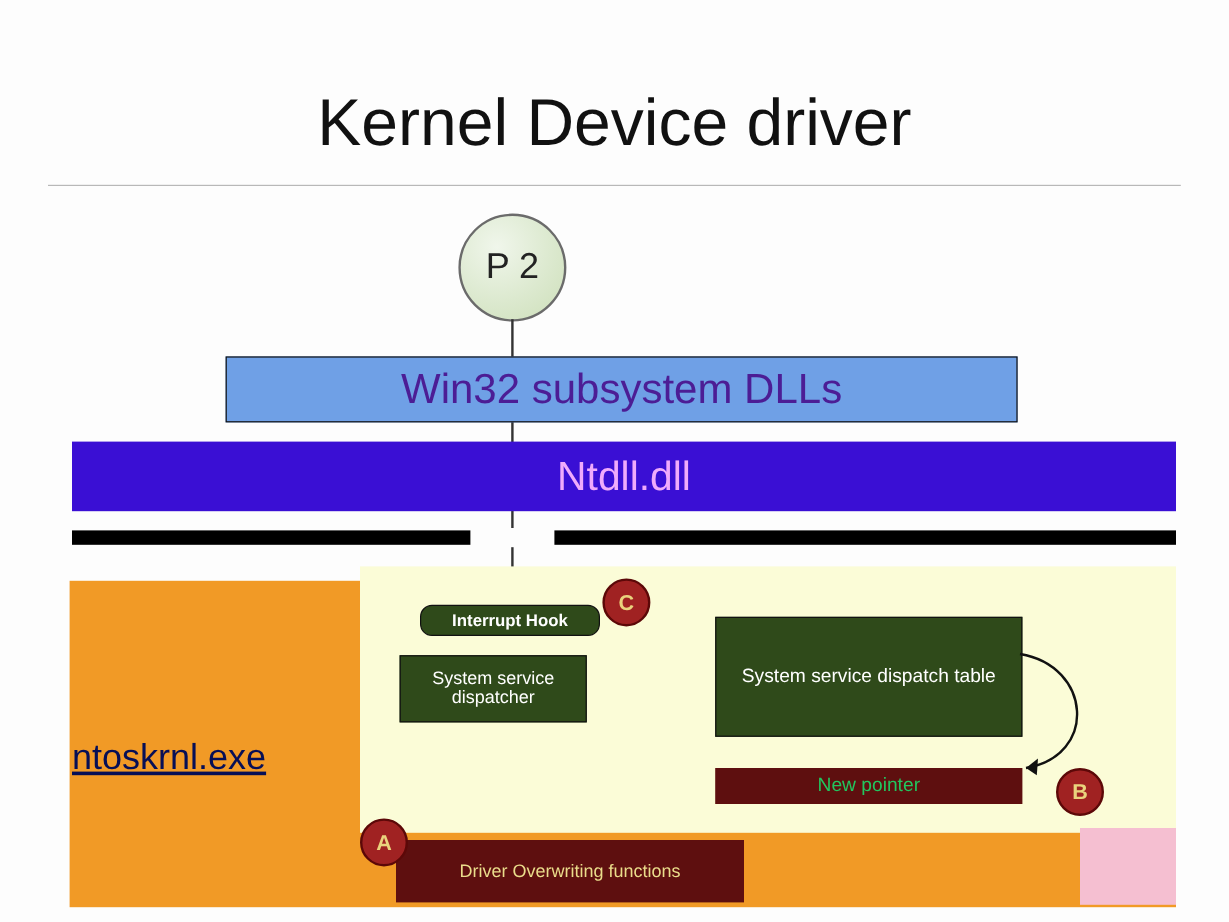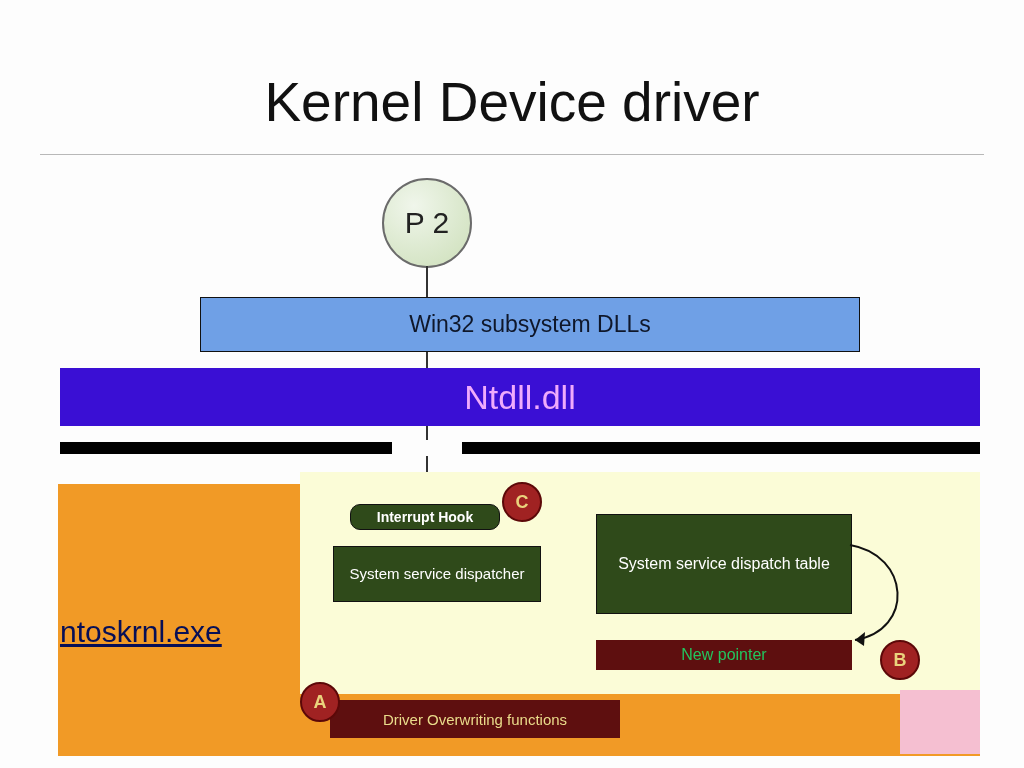--- a/index.html
+++ b/index.html
@@ -16,24 +16,24 @@
   .p2-circle {
     position: absolute; left: 382px; top: 178px; width: 90px; height: 90px;
     border: 2px solid #6b6b6b; border-radius: 50%;
     background: radial-gradient(circle at 35% 30%, #f0f6eb 0%, #dce9cf 55%, #cddfb9 100%);
     display: flex; align-items: center; justify-content: center;
     font-size: 30px; color: #222;
   }
 
   
   .win32 {
-    position: absolute; left: 200px; top: 297px; width: 660px; height: 55px;
+    position: absolute; left: 188px; top: 297px; width: 660px; height: 55px;
     background: #6fa0e6; border: 1px solid #111;
     display: flex; align-items: center; justify-content: center;
-    font-size: 23px; color: #0f172a;
+    font-size: 35px; color: #4c1d95;
   }
   
   .ntdll {
     position: absolute; left: 60px; top: 368px; width: 920px; height: 58px;
     background: #3a0fd4;
     display: flex; align-items: center; justify-content: center;
     font-size: 34px; color: #f0abfc;
   }
 
   
@@ -57,31 +57,31 @@
     position: absolute; left: 900px; top: 690px; width: 80px; height: 64px;
     background: #f5bfd1;
   }
 
   .darkbox {
     position: absolute; background: #2f4a1a; border: 1px solid #111;
     color: #fff; font-size: 16px; display: flex; align-items: center; justify-content: center;
     text-align: center; padding: 2px 6px;
   }
   .interrupt-hook { left: 350px; top: 504px; width: 150px; height: 26px; font-weight: bold; font-size: 14px; border-radius: 10px; }
-  .sys-dispatcher { left: 333px; top: 546px; width: 208px; height: 56px; font-size: 15px; line-height: 1.1; }
+  .sys-dispatcher { left: 333px; top: 546px; width: 156px; height: 56px; font-size: 15px; line-height: 1.1; }
   .sys-table { left: 596px; top: 514px; width: 256px; height: 100px; font-size: 16px; }
 
   .new-ptr {
     position: absolute; left: 596px; top: 640px; width: 256px; height: 30px;
     background: #5e0f0f; color: #22c55e; font-size: 16px;
     display: flex; align-items: center; justify-content: center;
   }
 
   .bigfn {
-    position: absolute; top: 700px; height: 38px; background: #5e0f0f; color: #eadc8b;
+    position: absolute; top: 700px; height: 52px; background: #5e0f0f; color: #eadc8b;
     font-size: 15px; display: flex; align-items: center; justify-content: center;
   }
   .fn-left { left: 330px; width: 290px; }
   .fn-right { left: 620px; width: 290px; }
 
   
   .lblcircle {
     position: absolute; width: 40px; height: 40px; border-radius: 50%;
     border: 2px solid #5c0808; background: #a02222; color: #ead37d;
     font-size: 18px; font-weight: bold; display: flex; align-items: center; justify-content: center;

